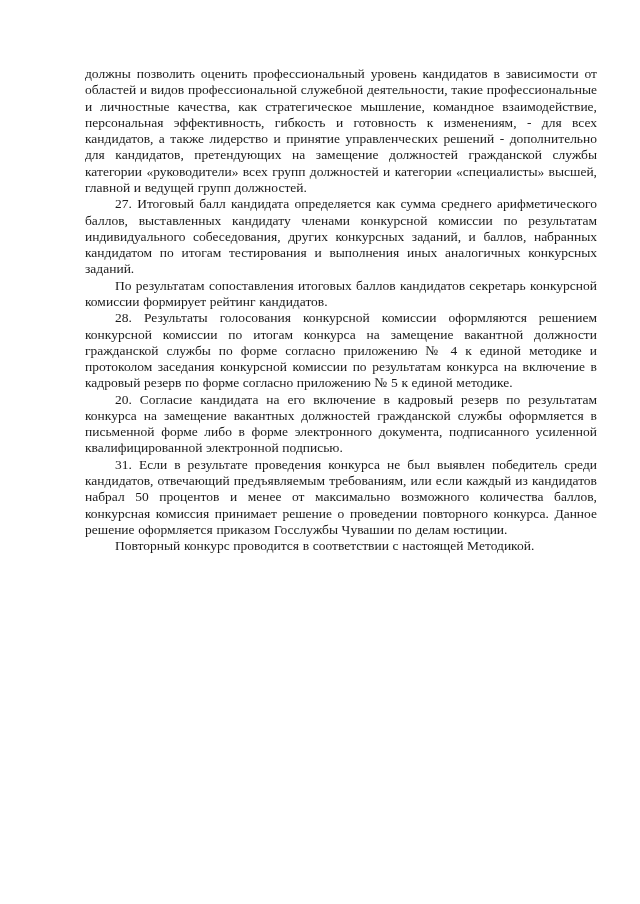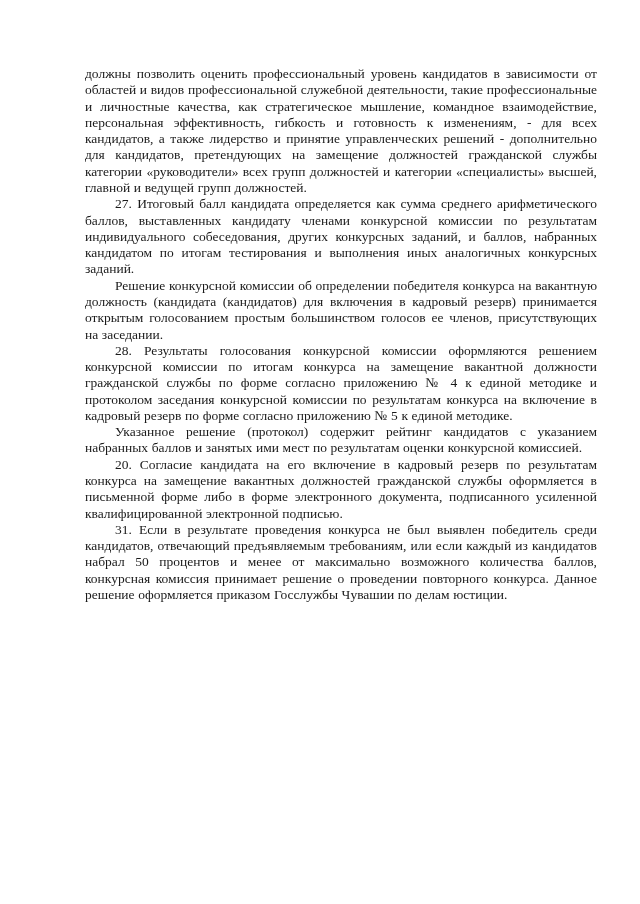--- a/index.html
+++ b/index.html
@@ -39,19 +39,19 @@
     text-indent: 0;
   }
 </style>
 </head>
 <body>
 
 <div class="page">
   <div class="content">
     <p class="para no-indent">должны позволить оценить профессиональный уровень кандидатов в зависимости от областей и видов профессиональной служебной деятельности, такие профессиональные и личностные качества, как стратегическое мышление, командное взаимодействие, персональная эффективность, гибкость и готовность к изменениям, - для всех кандидатов, а также лидерство и принятие управленческих решений - дополнительно для кандидатов, претендующих на замещение должностей гражданской службы категории «руководители» всех групп должностей и категории «специалисты» высшей, главной и ведущей групп должностей.</p>
     <p class="para">27. Итоговый балл кандидата определяется как сумма среднего арифметического баллов, выставленных кандидату членами конкурсной комиссии по результатам индивидуального собеседования, других конкурсных заданий, и баллов, набранных кандидатом по итогам тестирования и выполнения иных аналогичных конкурсных заданий.</p>
-    <p class="para">Решение конкурсной комиссии об определении победителя конкурса на вакантную должность (кандидата (кандидатов) для включения в кадровый резерв) принимается открытым голосованием простым большинством голосов ее членов, присутствующих на заседании.</p>
+    <p class="para">По результатам сопоставления итоговых баллов кандидатов секретарь конкурсной комиссии формирует рейтинг кандидатов.</p>
     <p class="para">28. Результаты голосования конкурсной комиссии оформляются решением конкурсной комиссии по итогам конкурса на замещение вакантной должности гражданской службы по форме согласно приложению № 4 к единой методике и протоколом заседания конкурсной комиссии по результатам конкурса на включение в кадровый резерв по форме согласно приложению № 5 к единой методике.</p>
-    <p class="para">Указанное решение (протокол) содержит рейтинг кандидатов с указанием набранных баллов и занятых ими мест по результатам оценки конкурсной комиссией.</p>
     <p class="para">20. Согласие кандидата на его включение в кадровый резерв по результатам конкурса на замещение вакантных должностей гражданской службы оформляется в письменной форме либо в форме электронного документа, подписанного усиленной квалифицированной электронной подписью.</p>
     <p class="para">31. Если в результате проведения конкурса не был выявлен победитель среди кандидатов, отвечающий предъявляемым требованиям, или если каждый из кандидатов набрал 50 процентов и менее от максимально возможного количества баллов, конкурсная комиссия принимает решение о проведении повторного конкурса. Данное решение оформляется приказом Госслужбы Чувашии по делам юстиции.</p>
+    <p class="para">Повторный конкурс проводится в соответствии с настоящей Методикой.</p>
   </div>
 </div>
 
 </body></html>

